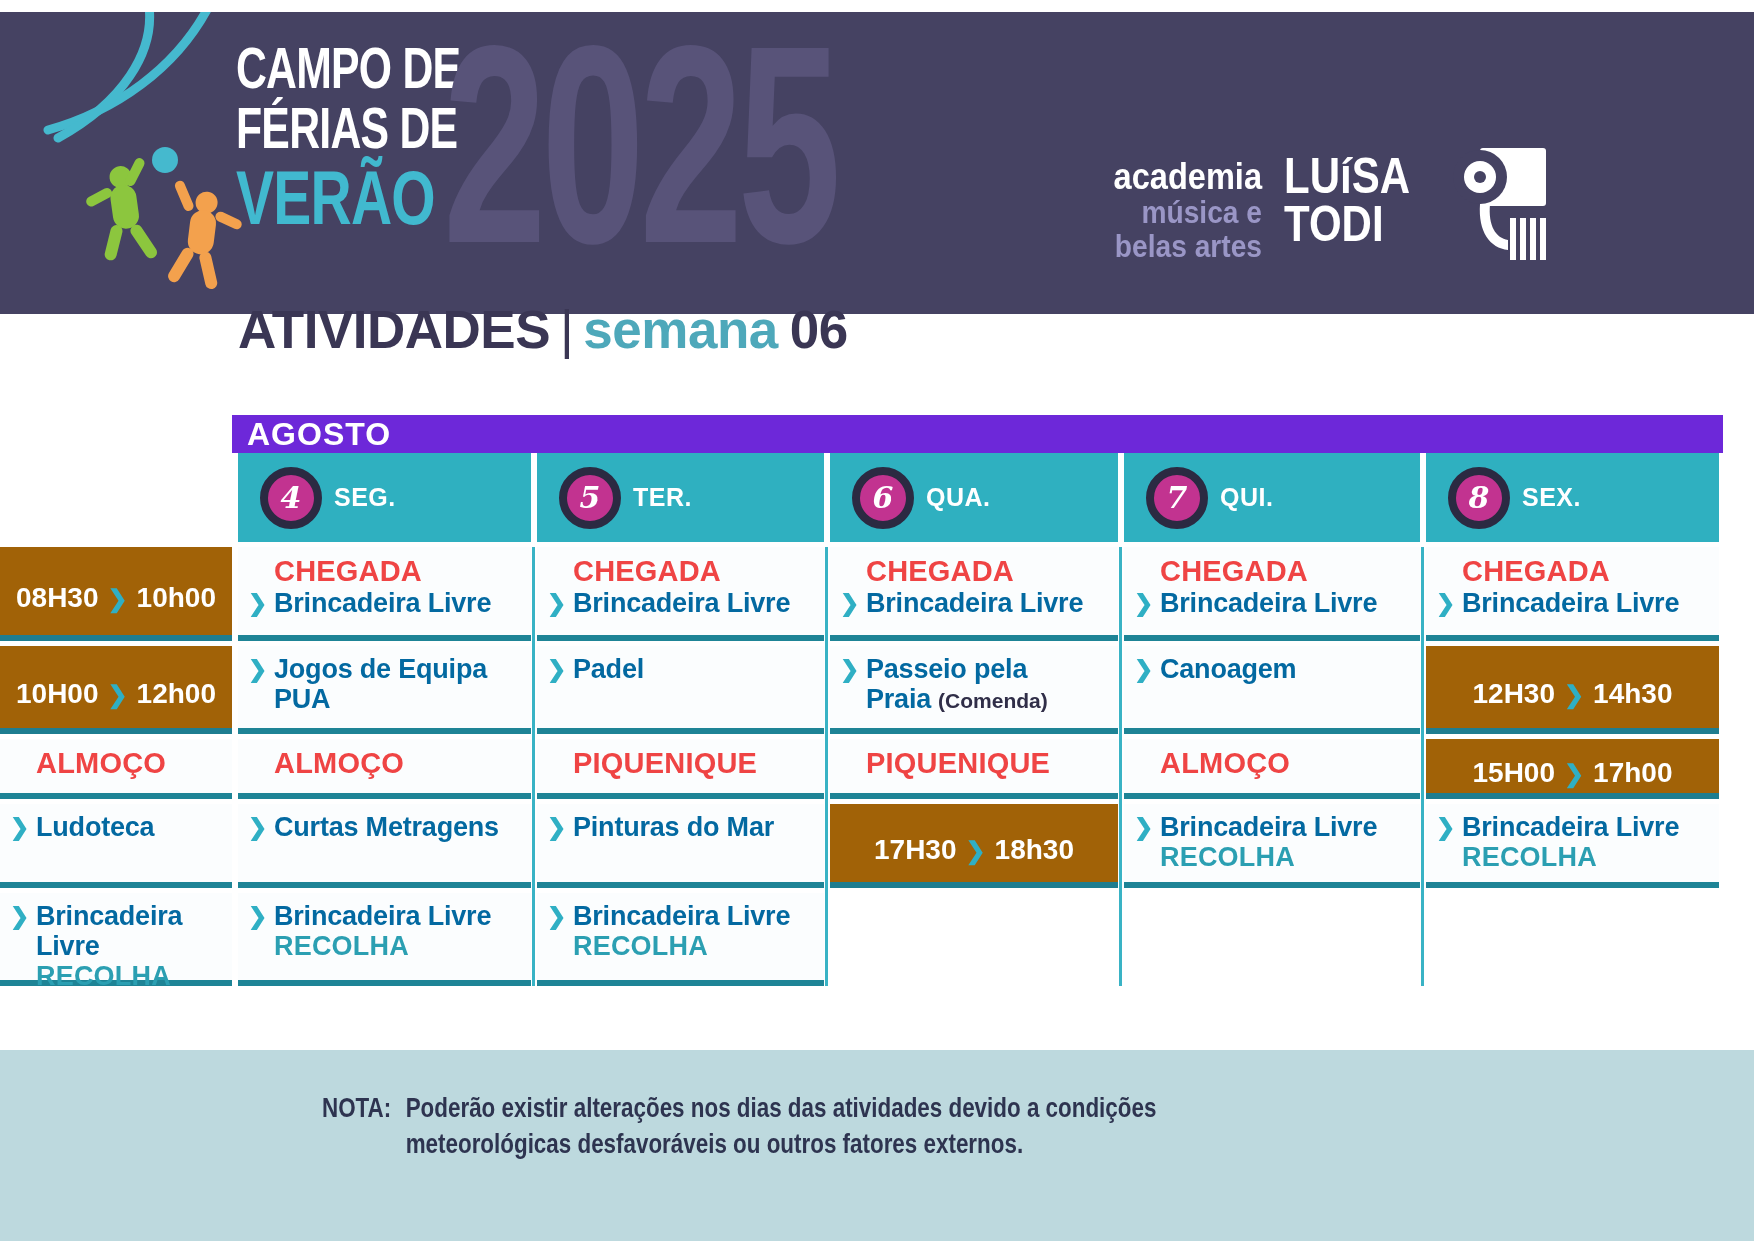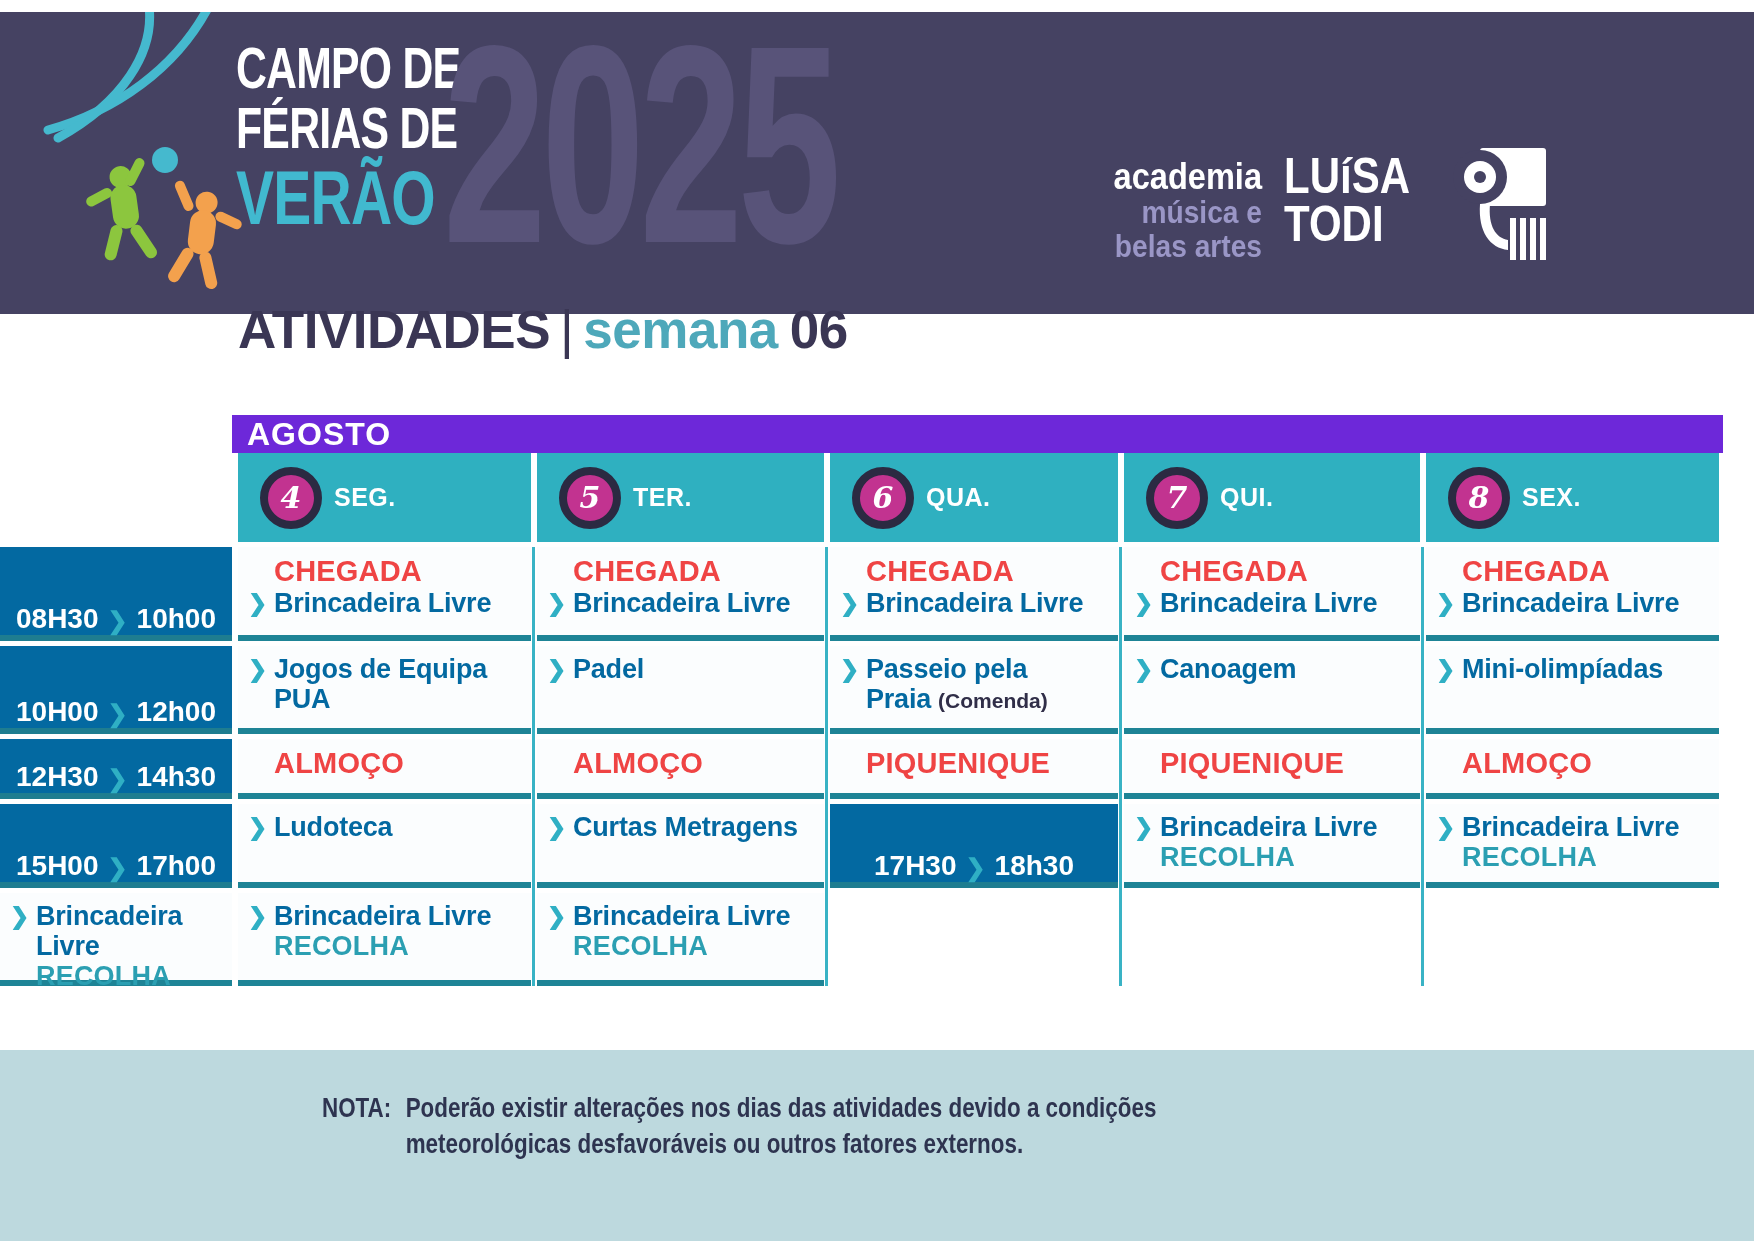--- a/index.html
+++ b/index.html
@@ -81,22 +81,22 @@
     background: #C23390; border: 8px solid #2B2A42;
     display: flex; align-items: center; justify-content: center;
     color: #ffffff; font-size: 30px; font-weight: bold; font-style: italic;
     font-family: "DejaVu Serif", serif; flex: 0 0 auto;
   }
   .day-label {
     margin-left: 12px; color: #ffffff; font-size: 25px; font-weight: bold;
     letter-spacing: 0.5px;
   }
   .time {
-    background: #0369a1; border-bottom: 6px solid #1E7D90;
-    display: flex; justify-content: center; align-items: flex-end;
+    background: #a16207; border-bottom: 6px solid #1E7D90;
+    display: flex; justify-content: center; align-items: center;
     padding-top: 13px; color: #ffffff; font-size: 28px; font-weight: bold;
     white-space: nowrap;
   }
   .time .tchev { color: #2FAFC4; font-size: 24px; margin: 2px 9px 0 9px; font-weight: bold; }
   .cell {
     background: #FBFDFE; border-bottom: 6px solid #1E8496;
     padding: 8px 26px 0 36px; position: relative;
   }
   .ctitle {
     color: #ef4444; font-size: 29px; font-weight: bold; line-height: 1.12;
@@ -264,23 +264,20 @@
   </div>
   <div class="cell">
     <div class="act"><span class="chev"></span><span class="atext">Padel</span></div>
   </div>
   <div class="cell">
     <div class="act"><span class="chev"></span><span class="atext">Passeio pela Praia</span><span class="asmall">(Comenda)</span></div>
   </div>
   <div class="cell">
     <div class="act"><span class="chev"></span><span class="atext">Canoagem</span></div>
   </div>
-  <div class="cell">
-    <div class="act"><span class="chev"></span><span class="atext">Mini-olimpíadas</span></div>
-  </div>
 
   <div class="time">
     <span>12H30</span>
       <span class="tchev"></span>
       <span>14h30</span>
   </div>
   <div class="cell">
     <div class="ctitle">ALMOÇO</div>
   </div>
   <div class="cell">
@@ -299,20 +296,23 @@
   <div class="time">
     <span>15H00</span>
       <span class="tchev"></span>
       <span>17h00</span>
   </div>
   <div class="cell">
     <div class="act"><span class="chev"></span><span class="atext">Ludoteca</span></div>
   </div>
   <div class="cell">
     <div class="act"><span class="chev"></span><span class="atext">Curtas Metragens</span></div>
+  </div>
+  <div class="cell">
+    <div class="act"><span class="chev"></span><span class="atext">Pinturas do Mar</span></div>
   </div>
 
   <div class="time">
     <span>17H30</span>
       <span class="tchev"></span>
       <span>18h30</span>
   </div>
   <div class="cell">
     <div class="act"><span class="chev"></span><span class="atext">Brincadeira Livre</span></div>
     <div class="cfoot">RECOLHA</div>

